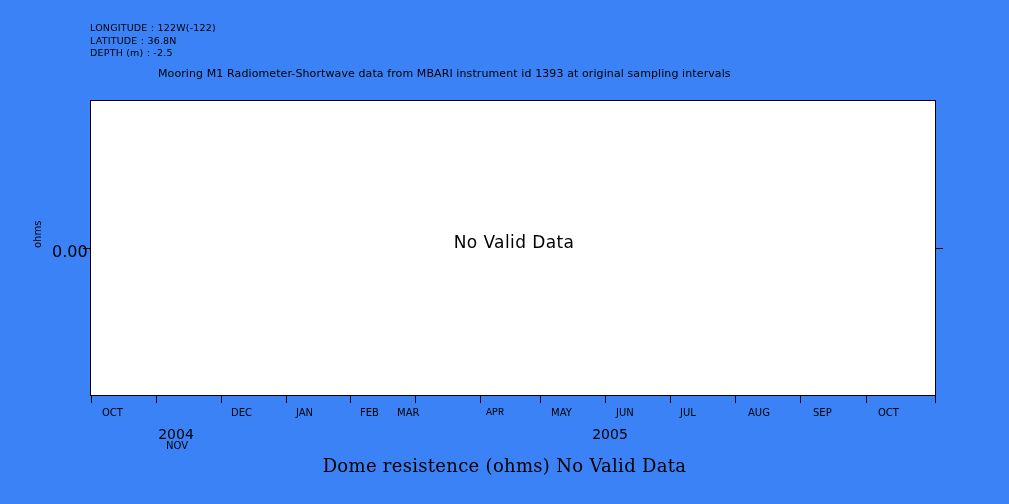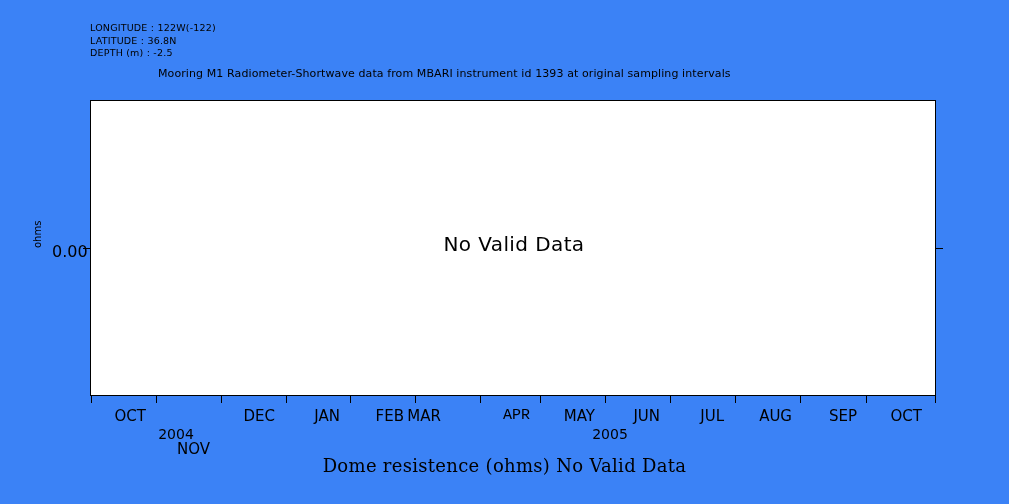--- a/index.html
+++ b/index.html
@@ -51,21 +51,21 @@
     background: #ffffff;
   }
 
   
   .no-data-text {
     position: absolute;
     left: 0;
     top: 131px;
     width: 846px;
     text-align: center;
-    font-size: 20px;
+    font-size: 17px;
     letter-spacing: 0.4px;
     color: #000000;
   }
 
   
   .ylabel {
     position: absolute;
     left: 32px;
     top: 248px;
     font-size: 10px;
@@ -101,22 +101,22 @@
   .xtick {
     position: absolute;
     top: 396px;
     width: 1px;
     height: 7px;
     background: #000000;
   }
   .xtick-label {
     position: absolute;
     top: 407px;
-    font-size: 15px;
-    text-align: right;
+    font-size: 10px;
+    text-align: left;
     width: 44px;
     margin-left: -22px;
     white-space: nowrap;
   }
   .year-label {
     position: absolute;
     top: 426px;
     font-size: 14px;
     text-align: center;
     width: 90px;

